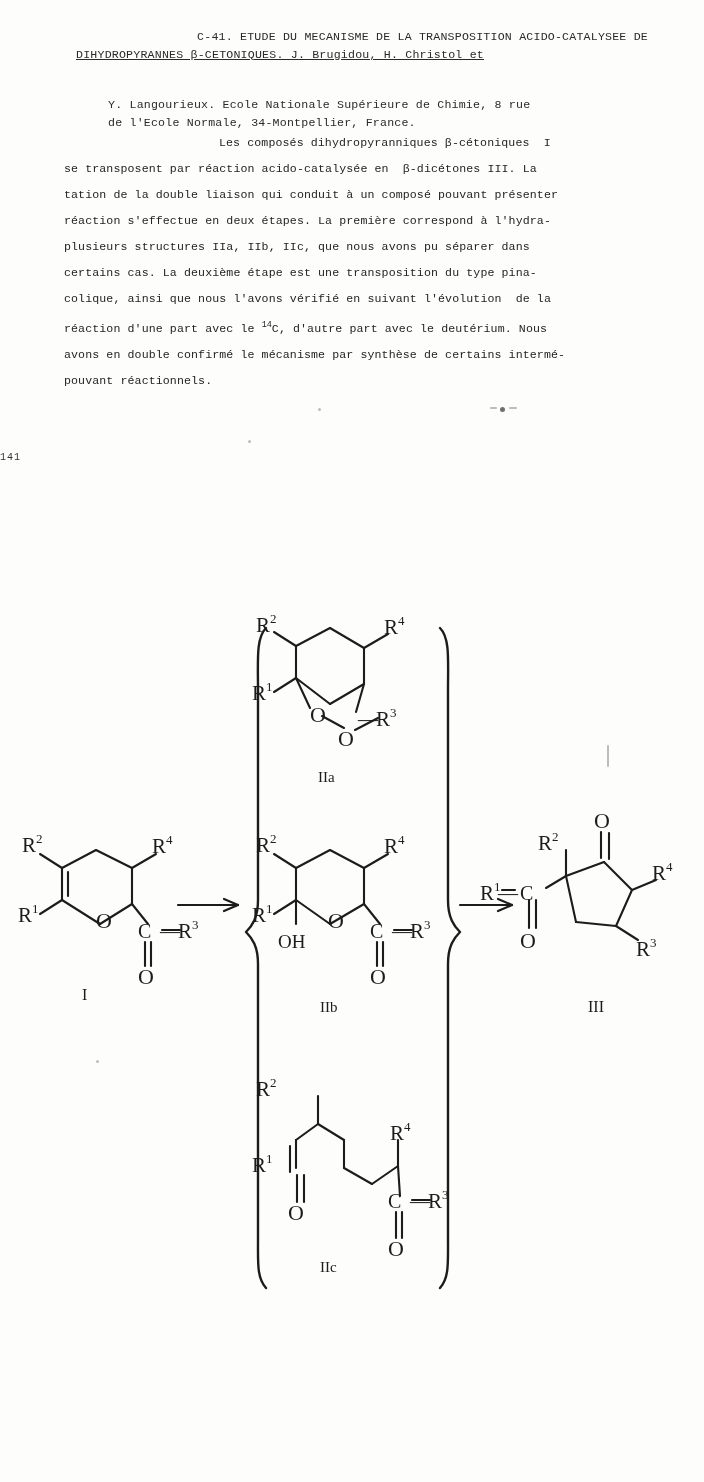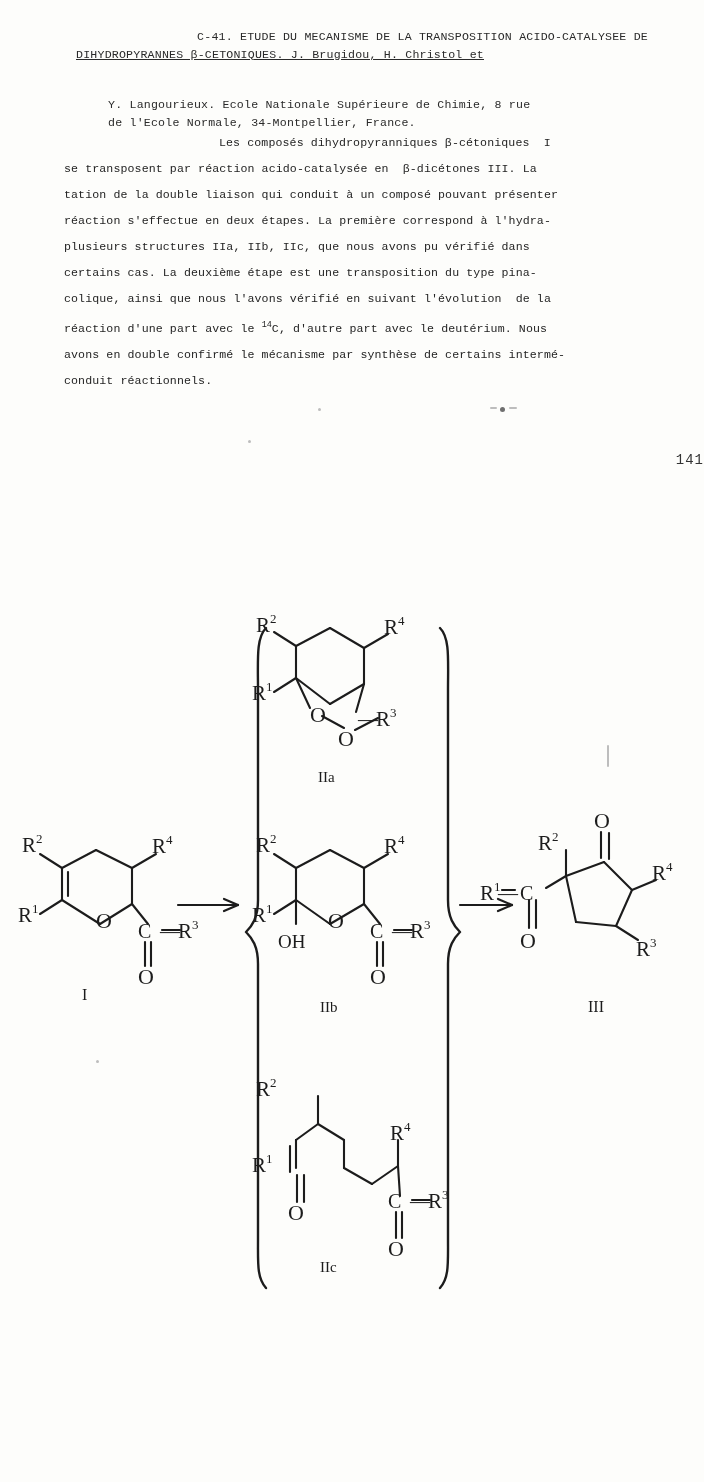--- a/index.html
+++ b/index.html
@@ -51,22 +51,22 @@
   }
   .abstract .ln { white-space: pre; display: block; margin-left: 16px; }
   .abstract .indent { padding-left: 155px; }
   .sup14 { font-size: 8.5px; vertical-align: super; letter-spacing: 0; }
 
   
   .page-number {
     position: absolute;
     left: 0; right: 0;
     top: 452px;
-    text-align: right;
-    font-size: 14px;
+    text-align: left;
+    font-size: 10px;
     color: #333;
     letter-spacing: 1px;
   }
 
   
   .scheme {
     position: absolute;
     left: 0;
     top: 600px;
     width: 704px;
@@ -90,26 +90,26 @@
     <div class="title-line l2">DIHYDROPYRANNES β-CETONIQUES. J. Brugidou, H. Christol et</div>
     <div class="title-line l3">Y. Langourieux. Ecole Nationale Supérieure de Chimie, 8 rue</div>
     <div class="title-line l4">de l'Ecole Normale, 34-Montpellier, France.</div>
   </div>
 
   <div class="abstract">
     <span class="ln indent">Les composés dihydropyranniques β-cétoniques  I</span>
     <span class="ln">se transposent par réaction acido-catalysée en  β-dicétones III. La</span>
     <span class="ln">tation de la double liaison qui conduit à un composé pouvant présenter</span>
     <span class="ln">réaction s'effectue en deux étapes. La première correspond à l'hydra-</span>
-    <span class="ln">plusieurs structures IIa, IIb, IIc, que nous avons pu vérifié dans</span>
+    <span class="ln">plusieurs structures IIa, IIb, IIc, que nous avons pu séparer dans</span>
     <span class="ln">certains cas. La deuxième étape est une transposition du type pina-</span>
     <span class="ln">colique, ainsi que nous l'avons vérifié en suivant l'évolution  de la</span>
     <span class="ln"><span>réaction d'une part avec le</span> <span class="sup14">14</span><span>C, d'autre part avec le deutérium. Nous</span></span>
     <span class="ln">avons en double confirmé le mécanisme par synthèse de certains intermé-</span>
-    <span class="ln">conduit réactionnels.</span>
+    <span class="ln">pouvant réactionnels.</span>
   </div>
 
   <div class="page-number">141</div>
 
   <div class="speck" style="left:318px;top:408px;width:3px;height:3px;"></div>
   <div class="speck" style="left:500px;top:407px;width:5px;height:5px;background:#6f6f6f;"></div>
   <div class="speck" style="left:490px;top:407px;width:7px;height:2px;border-radius:1px;"></div>
   <div class="speck" style="left:509px;top:407px;width:8px;height:2px;border-radius:1px;"></div>
   <div class="speck" style="left:248px;top:440px;width:3px;height:3px;"></div>
   <div class="speck" style="left:607px;top:745px;width:2px;height:22px;border-radius:1px;"></div>

